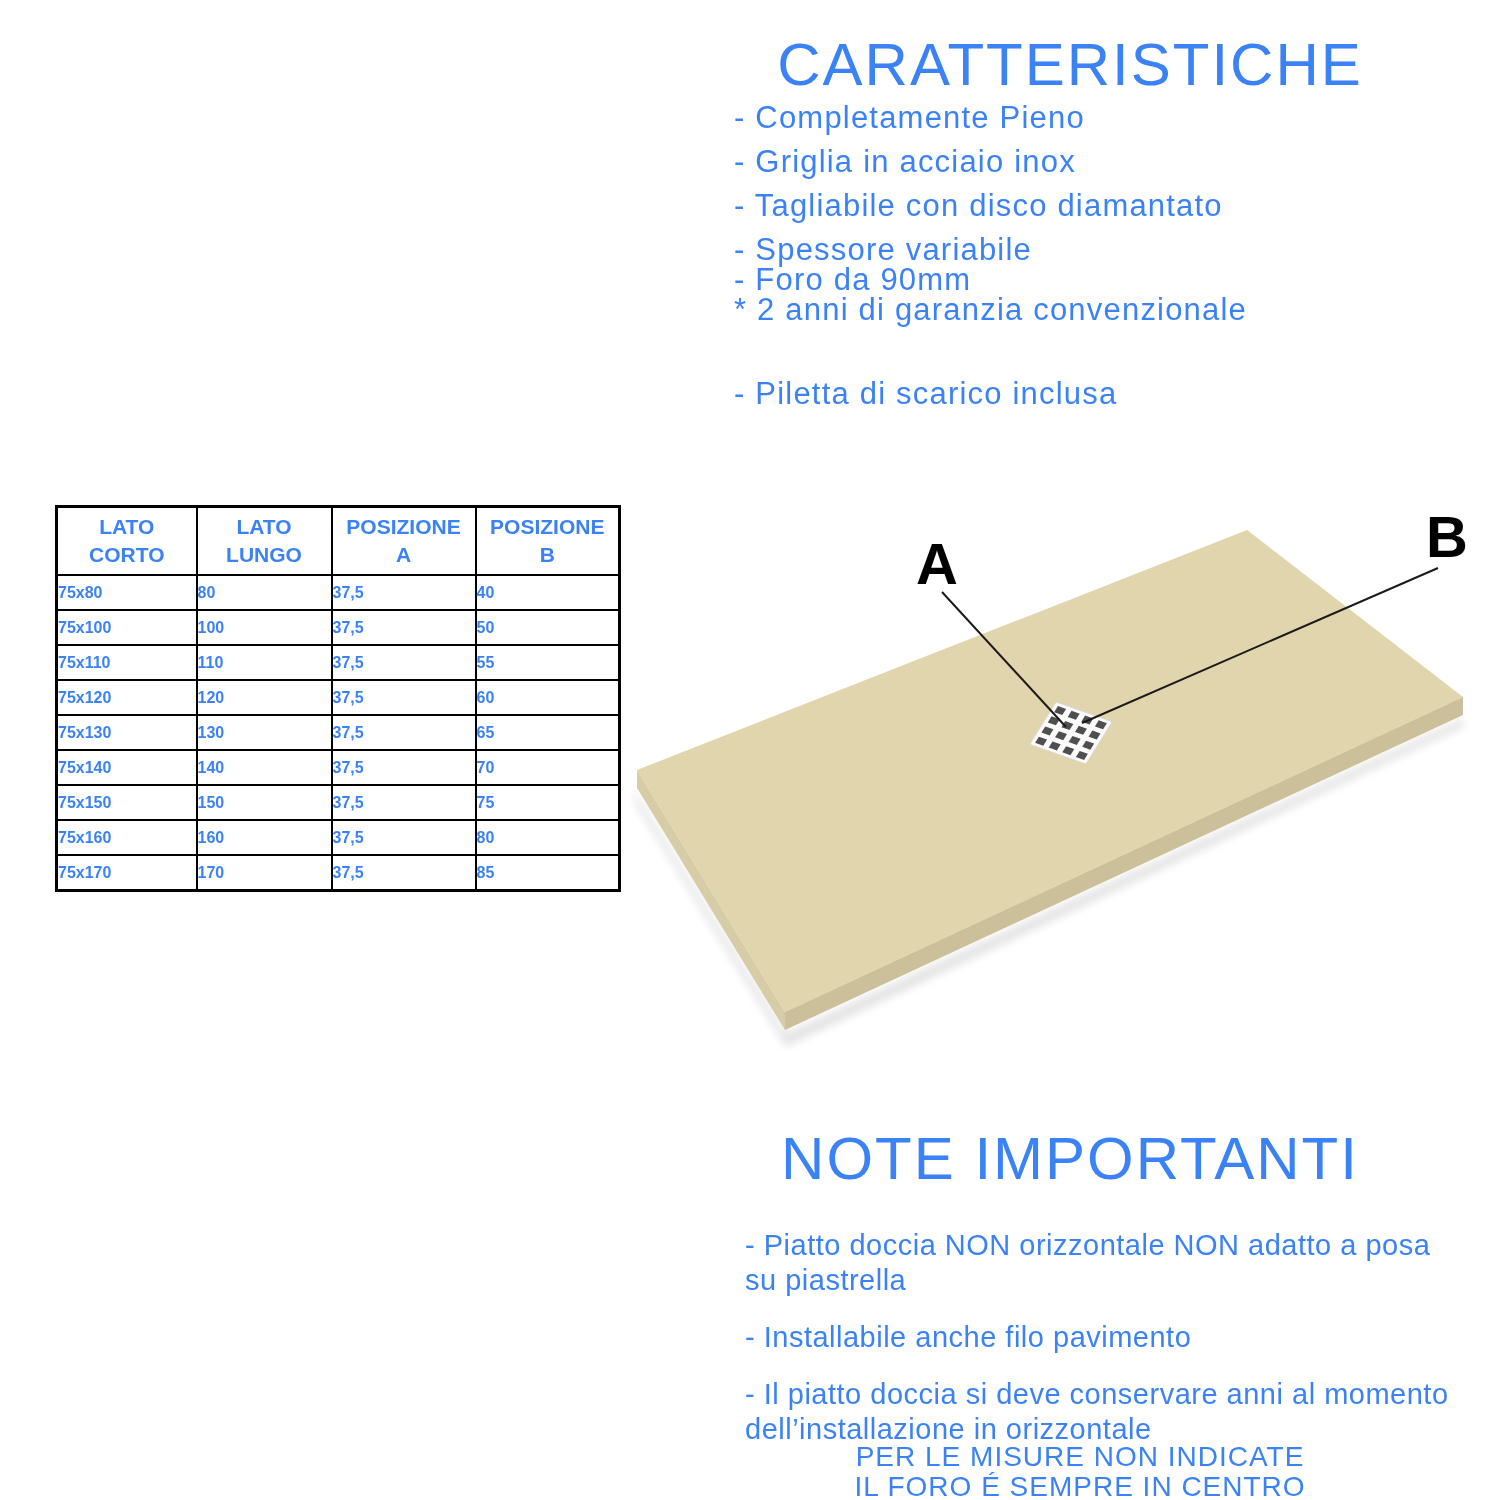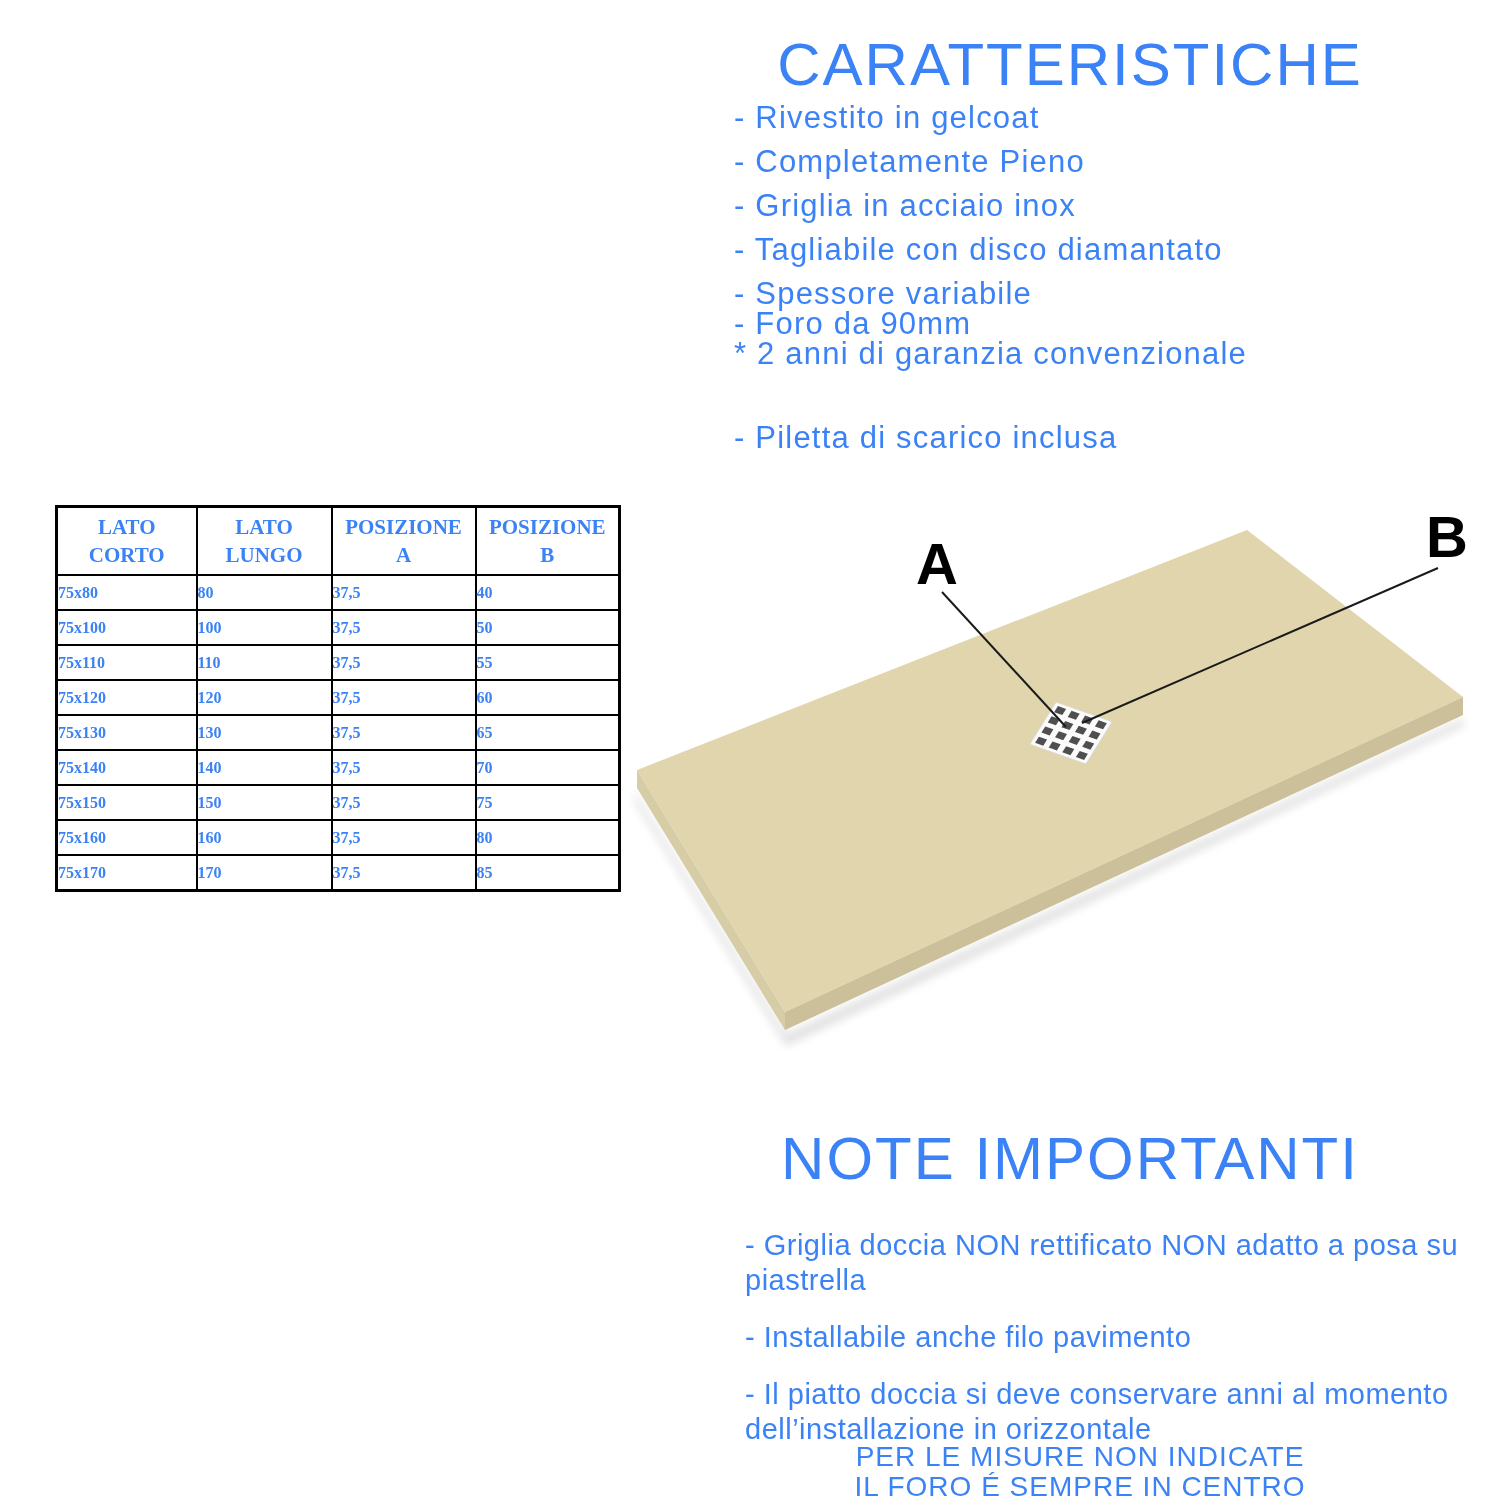--- a/index.html
+++ b/index.html
@@ -51,21 +51,20 @@
     width: 563px;
     border-collapse: collapse;
     table-layout: fixed;
     border: 3px solid #000;
   }
   .spec th, .spec td {
     border: 2px solid #000;
     vertical-align: middle;
     font-weight: bold;
     padding: 0;
-    font-family: Liberation Serif, serif;
   }
   .spec th { height: 66px; font-size: 21px; line-height: 28px; }
   .spec th span { display: block; }
   .spec td { height: 33px; font-size: 16px; margin-top: 40px; }
 
   #illustration {
     position: absolute;
     left: 600px;
     top: 480px;
     width: 900px;
@@ -99,21 +98,20 @@
   }
 </style>
 </head>
 <body>
 
 <div id="canvas">
 
   <div class="sec-title" id="title-caratteristiche">CARATTERISTICHE</div>
 
   <ul class="feature-list">
-    <li>- Rivestito in gelcoat</li>
     <li>- Completamente Pieno</li>
     <li>- Griglia in acciaio inox</li>
     <li>- Tagliabile con disco diamantato</li>
     <li class="tight">- Spessore variabile</li>
     <li class="tight">- Foro da 90mm</li>
     <li class="gap-after">* 2 anni di garanzia convenzionale</li>
     <li>- Piletta di scarico inclusa</li>
   </ul>
 
   <table class="spec">
@@ -241,21 +239,21 @@
     <line x1="942" y1="592" x2="1066" y2="727" stroke="#1a1a1a" stroke-width="2"></line>
     <line x1="1438" y1="568" x2="1082" y2="723" stroke="#1a1a1a" stroke-width="2"></line>
 
     <text x="937" y="584" text-anchor="middle" fill="#000">A</text>
     <text x="1447" y="557" text-anchor="middle" fill="#000">B</text>
   </svg>
 
   <div class="sec-title" id="title-note">NOTE IMPORTANTI</div>
 
   <div class="notes">
-    <p>- Griglia doccia NON rettificato NON adatto a posa su piastrella</p>
+    <p>- Piatto doccia NON orizzontale NON adatto a posa su piastrella</p>
     <p>- Installabile anche filo pavimento</p>
     <p>- Il piatto doccia si deve conservare anni al momento dell’installazione in orizzontale</p>
   </div>
 
   <div class="footer-note">
     <div>PER LE MISURE NON INDICATE</div>
     <div>IL FORO É SEMPRE IN CENTRO</div>
   </div>
 
 </div>

